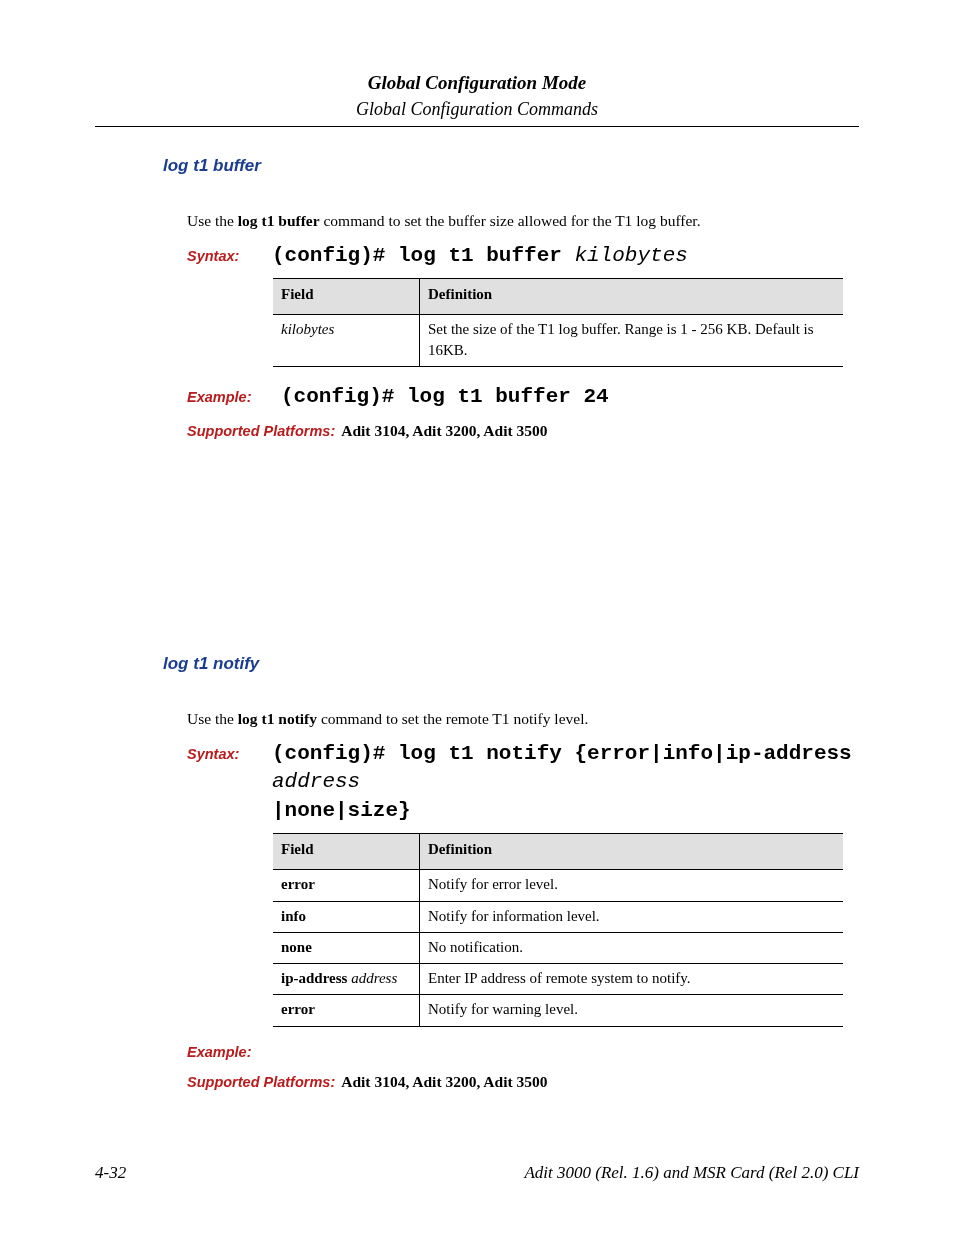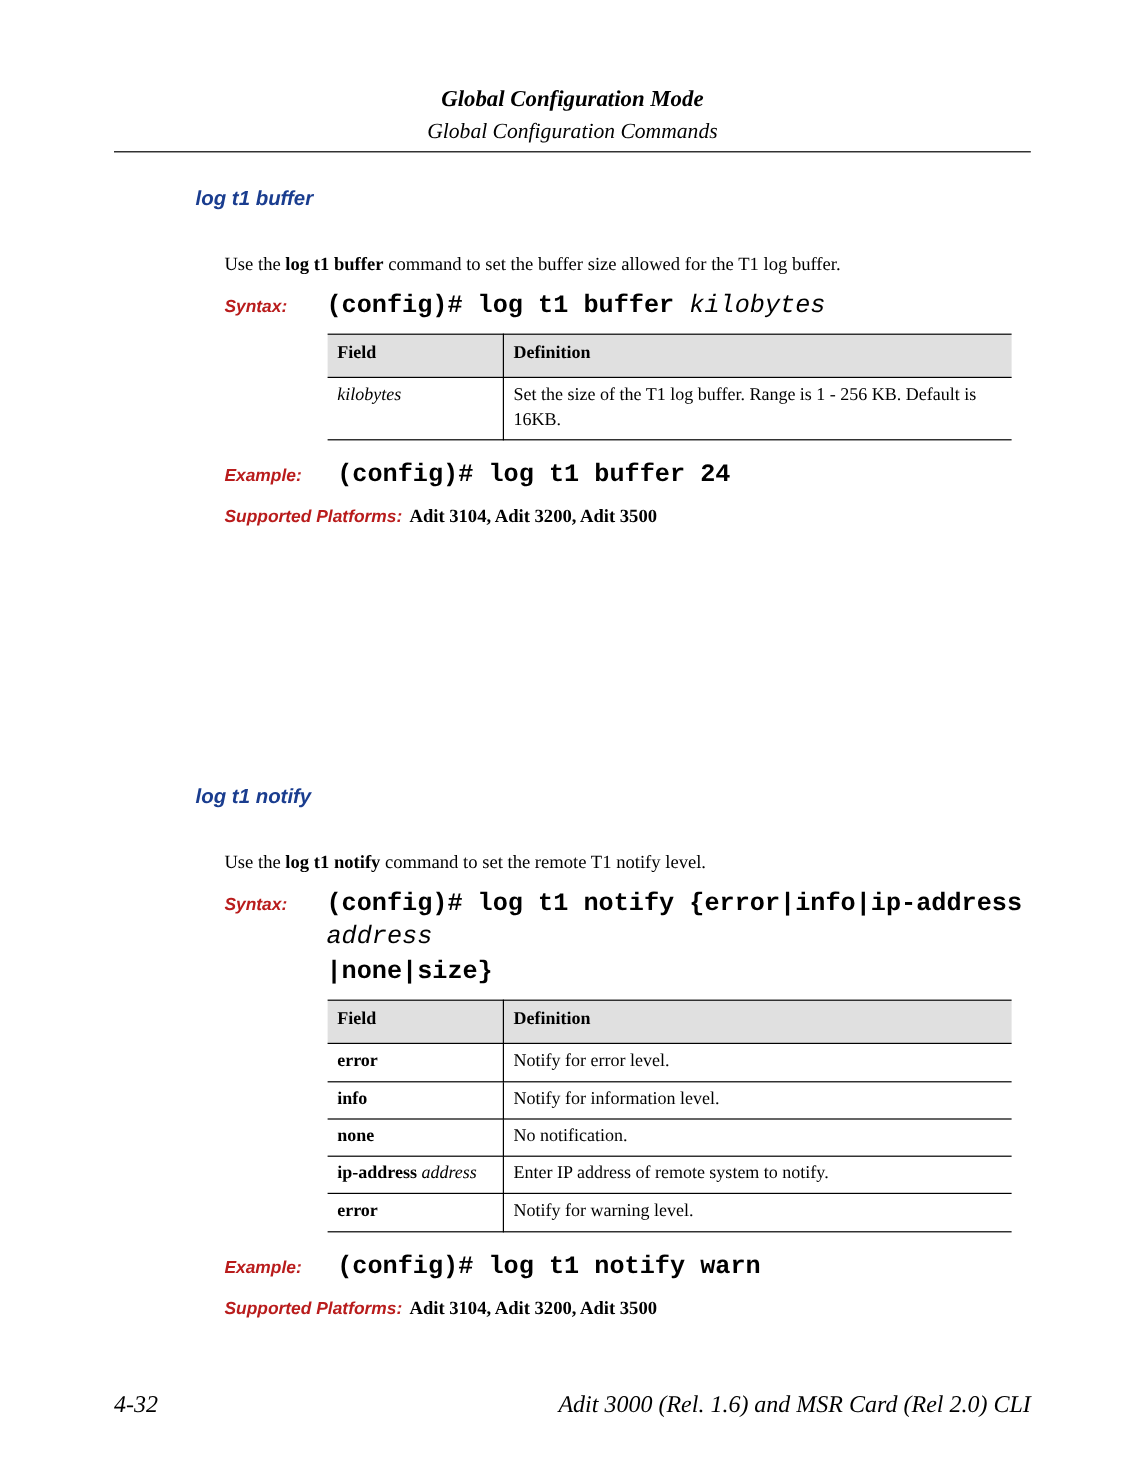--- a/index.html
+++ b/index.html
@@ -127,21 +127,21 @@
       font-style: italic;
     }
     .footer {
       position: absolute;
       bottom: 50px;
       left: 95px;
       right: 95px;
       display: flex;
       justify-content: space-between;
       font-style: italic;
-      font-size: 20px;
+      font-size: 17px;
     }
     .spacer {
       height: 175px;
     }
   </style>
 </head>
 <body>
 
 <div class="header">
   <div class="header-title">Global Configuration Mode</div>
@@ -223,21 +223,20 @@
         <td>Enter IP address of remote system to notify.</td>
       </tr>
       <tr>
         <td><span class="field-bold">error</span></td>
         <td>Notify for warning level.</td>
       </tr>
     </tbody>
   </table>
   <div class="label-row">
     <span class="blue-label example-label">Example:</span>
-    <span class="syntax-code mono-bold">(config)# log t1 notify warn</span>
   </div>
   <div class="label-row" style="margin-top:10px">
     <span class="blue-label">Supported Platforms:</span>
     <span class="platforms-value">Adit 3104, Adit 3200, Adit 3500</span>
   </div>
 </div>
 
 <div class="footer">
   <span>4-32</span>
   <span>Adit 3000 (Rel. 1.6) and MSR Card (Rel 2.0) CLI</span>

